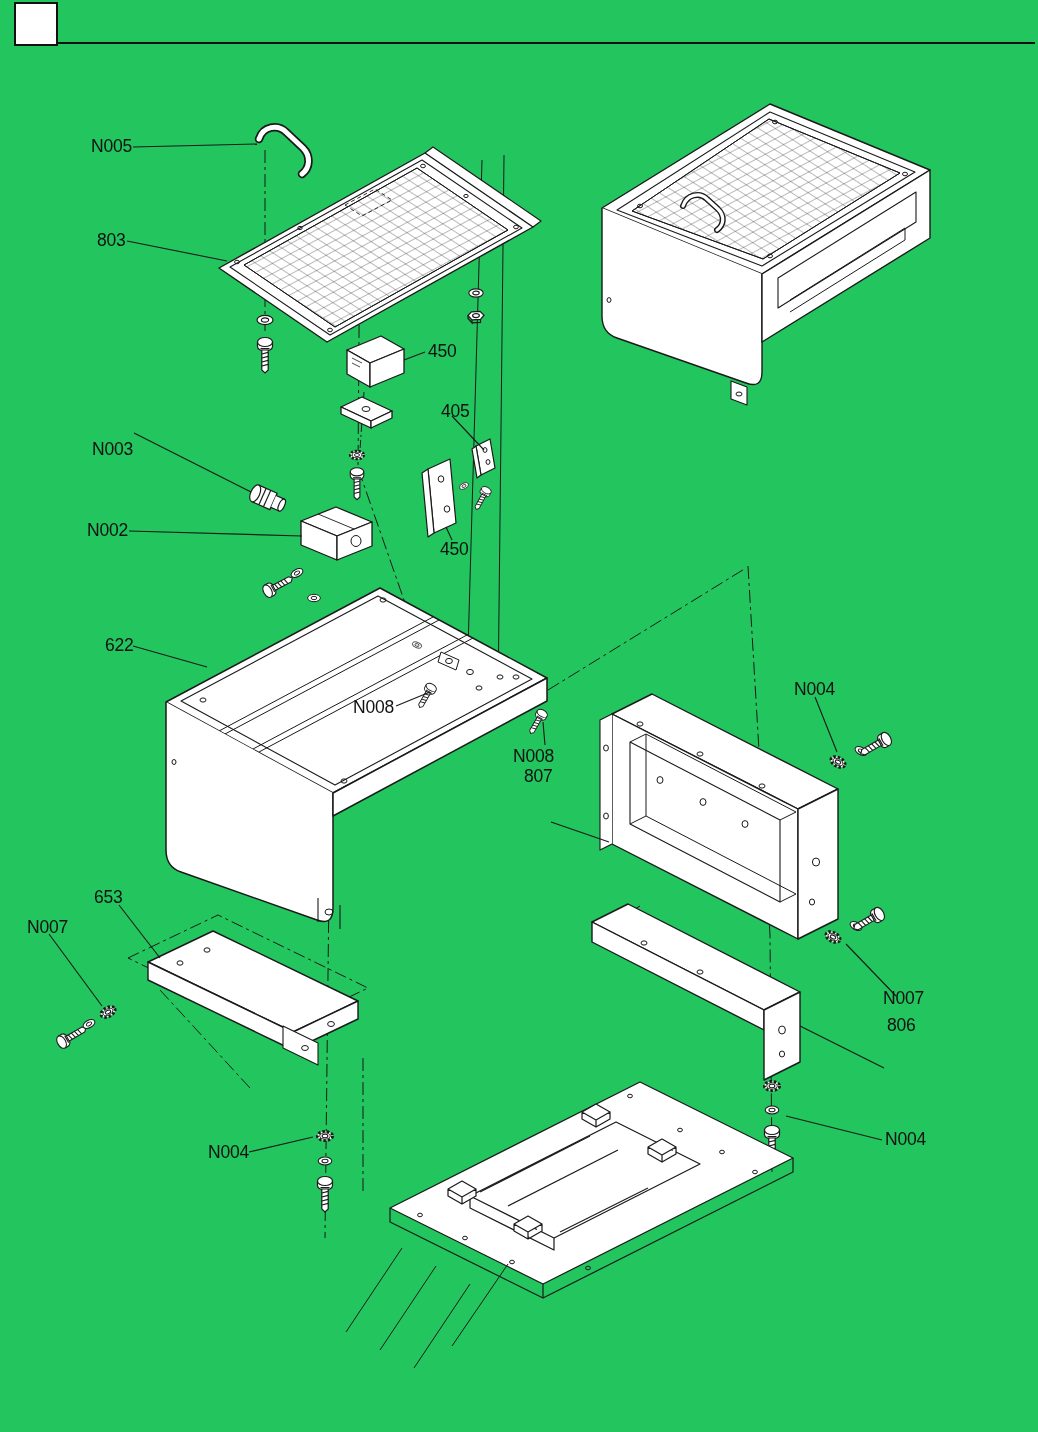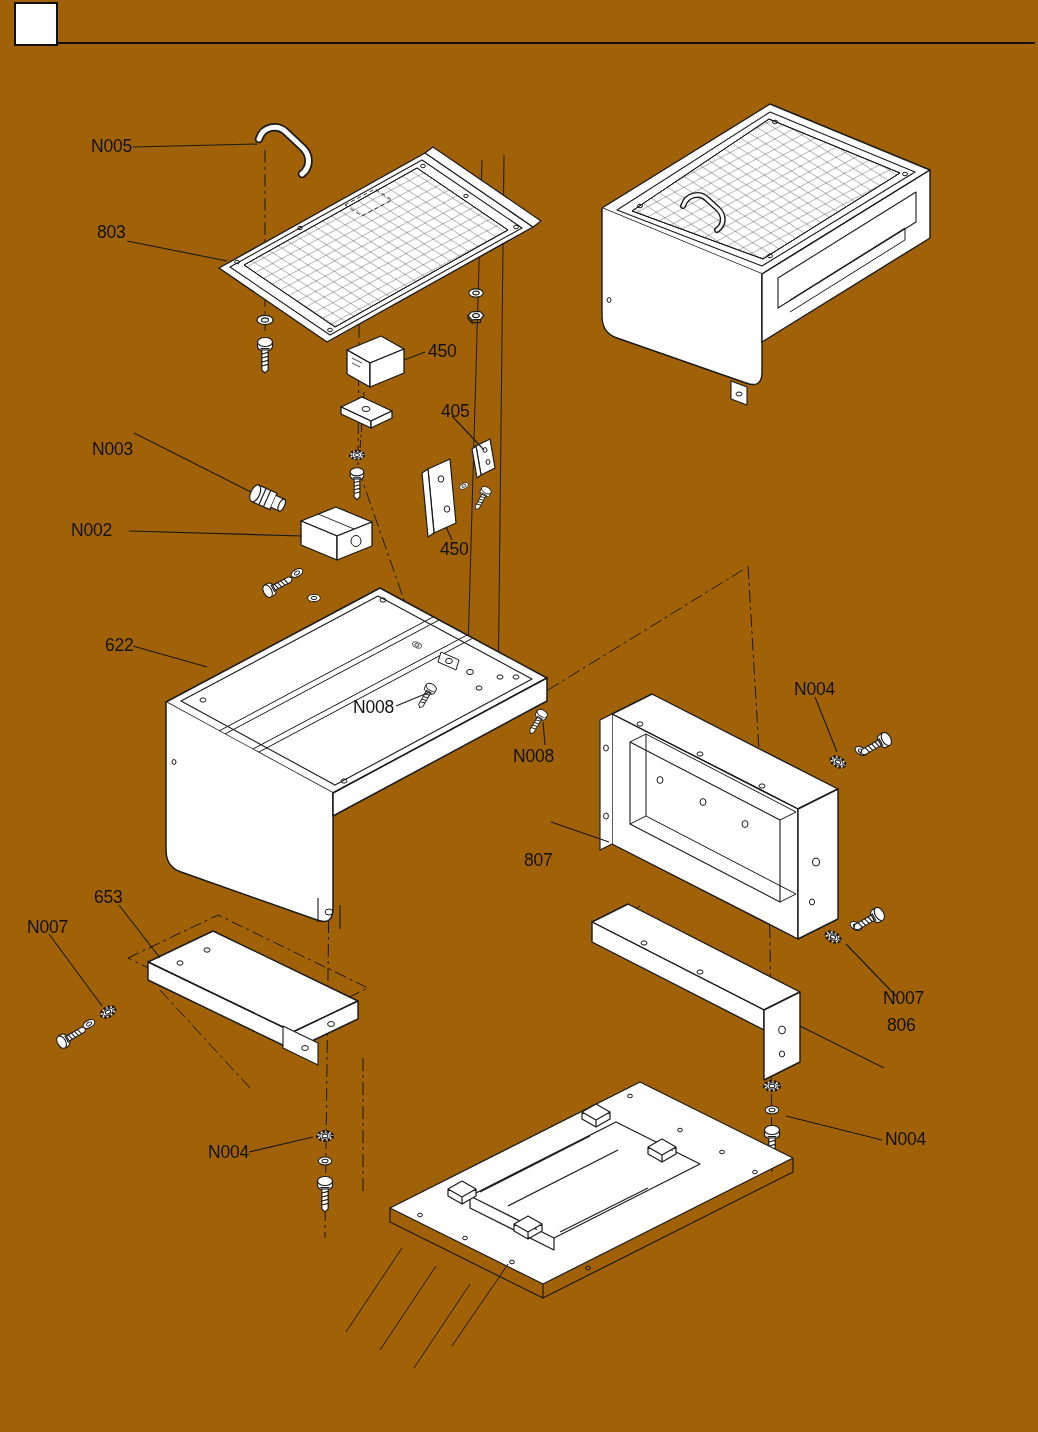--- a/index.html
+++ b/index.html
@@ -1,17 +1,17 @@
 <!DOCTYPE html>
 <html><head>
 <meta charset="utf-8">
 <style>
   html,body{margin:0;padding:0;background:#ffffff;}
   .canvas{
-    position:relative;width:1038px;height:1432px;background:#a16207;
+    position:relative;width:1038px;height:1432px;background:#22c55e;
     font-family:"Liberation Sans",sans-serif;overflow:hidden;
   }
   .corner-box{
     position:absolute;left:14px;top:2px;width:40px;height:40px;
     border:2.5px solid #111;background:#fff;
   }
   .header-rule{
     position:absolute;left:57px;top:42px;width:978px;height:0;
     border-top:2px solid #111;
   }
@@ -326,31 +326,31 @@
       <line x1="119" y1="905" x2="160" y2="958"></line>
       <line x1="49" y1="934" x2="102" y2="1006"></line>
       <line x1="896" y1="996" x2="846" y2="944"></line>
       <line x1="884" y1="1068" x2="800" y2="1026"></line>
       <line x1="882" y1="1140" x2="786" y2="1116"></line>
       <line x1="249" y1="1152" x2="313" y2="1137"></line>
     </g>
   </svg>
 
   <div class="lbl" style="left:91px;top:138px">N005</div>
-  <div class="lbl" style="left:97px;top:224px">803</div>
+  <div class="lbl" style="left:97px;top:232px">803</div>
   <div class="lbl" style="left:428px;top:343px">450</div>
   <div class="lbl" style="left:441px;top:403px">405</div>
   <div class="lbl" style="left:92px;top:441px">N003</div>
-  <div class="lbl" style="left:71px;top:522px">N002</div>
+  <div class="lbl" style="left:87px;top:522px">N002</div>
   <div class="lbl" style="left:440px;top:541px">450</div>
   <div class="lbl" style="left:105px;top:637px">622</div>
   <div class="lbl" style="left:353px;top:699px">N008</div>
   <div class="lbl" style="left:513px;top:748px">N008</div>
   <div class="lbl" style="left:794px;top:681px">N004</div>
-  <div class="lbl" style="left:524px;top:852px">807</div>
+  <div class="lbl" style="left:524px;top:768px">807</div>
   <div class="lbl" style="left:94px;top:889px">653</div>
   <div class="lbl" style="left:27px;top:919px">N007</div>
   <div class="lbl" style="left:883px;top:990px">N007</div>
   <div class="lbl" style="left:887px;top:1017px">806</div>
   <div class="lbl" style="left:885px;top:1131px">N004</div>
   <div class="lbl" style="left:208px;top:1144px">N004</div>
 
 </div>
 
 </body></html>

